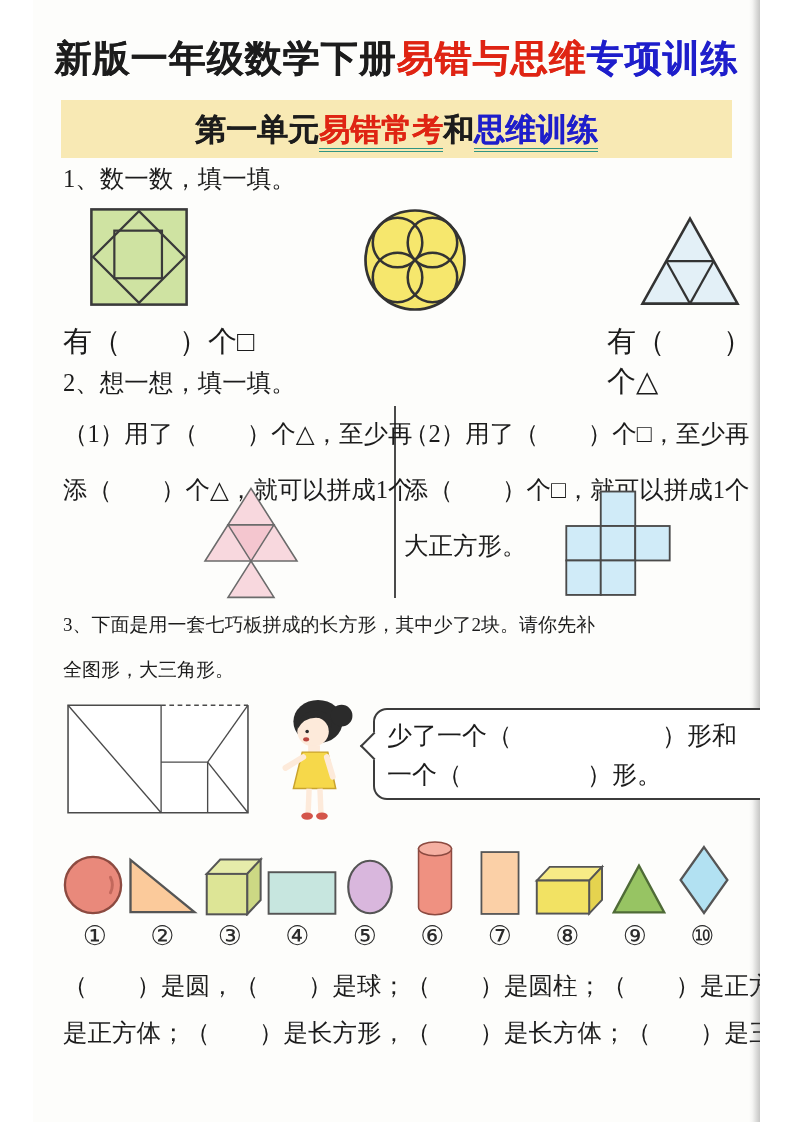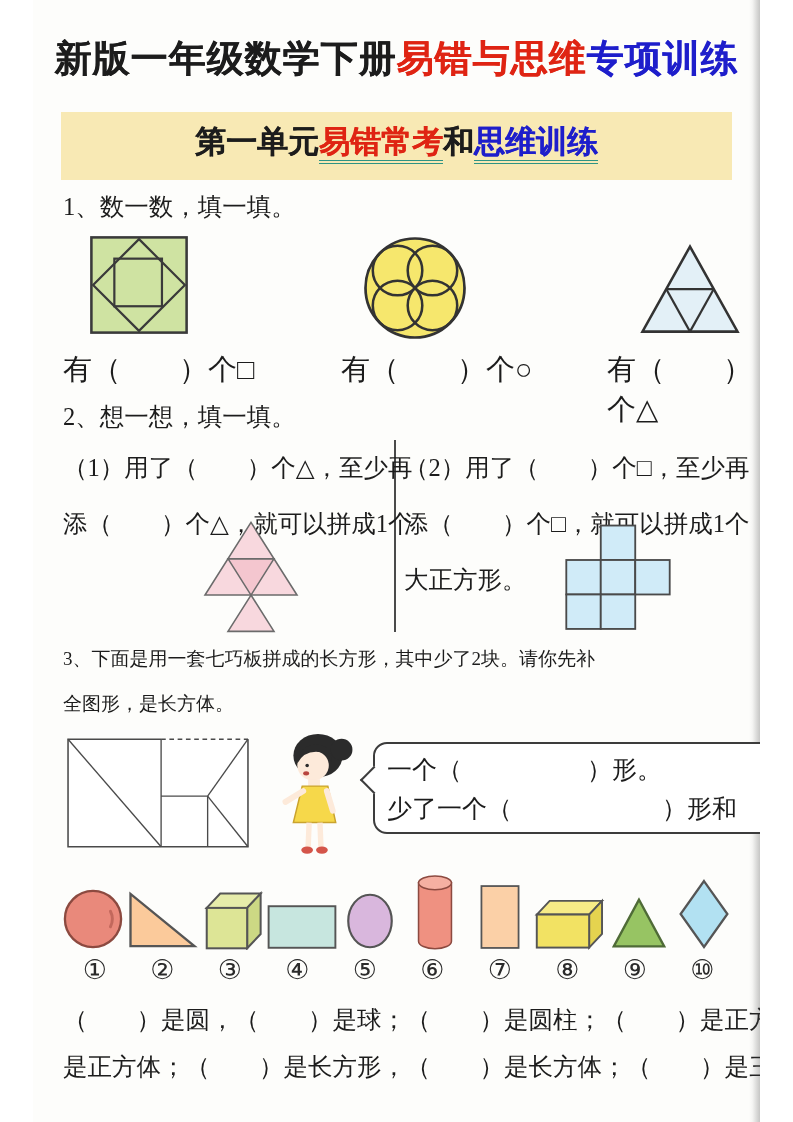--- a/index.html
+++ b/index.html
@@ -23,32 +23,32 @@
     margin:34px 20px 0 20px;
     text-align:center;
     font-size:37px;font-weight:900;
     letter-spacing:1px;
     white-space:nowrap;
     text-shadow:0.6px 0 currentColor;
   }
   .title .t-red{color:#df2413;text-shadow:0.6px 0 #df2413;}
   .title .t-blue{color:#1e1ecb;text-shadow:0.6px 0 #1e1ecb;}
   .banner{
-    margin:28px 28px 0 28px;
+    margin:16px 28px 0 28px;
     background:#f8e9b4;
-    padding:9px 0 17px 0;
+    padding:9px 0 7px 0;
     text-align:center;
     font-size:31px;font-weight:900;
     text-shadow:0.5px 0 currentColor;
   }
   .banner .u{padding-bottom:1px;border-bottom:4px double #2f9483;}
   .banner .t-red{color:#df2413;text-shadow:0.5px 0 #df2413;}
   .banner .t-blue{color:#1e1ecb;text-shadow:0.5px 0 #1e1ecb;}
   
-  .qtext{margin:10px 28px 0 30px;font-size:24.5px;line-height:34px;}
+  .qtext{margin:4px 28px 0 30px;font-size:24.5px;line-height:34px;}
   
   .q1-figs{position:relative;height:114px;margin-top:8px;}
   .q1-figs .f1{position:absolute;left:55px;top:2px;}
   .q1-figs .f2{position:absolute;left:328px;top:2px;}
   .q1-figs .f3{position:absolute;left:602px;top:10px;}
   .q1-labels{position:relative;height:40px;margin-top:4px;font-size:29px;}
   .q1-labels span{position:absolute;top:0;}
   .q1-labels .l1{left:30px;} .q1-labels .l2{left:308px;} .q1-labels .l3{left:574px;}
   
   .q2-cols{display:flex;margin-top:6px;height:192px;}
@@ -108,21 +108,20 @@
     <svg class="f3" width="110" height="96" viewBox="0 0 120 105">
       <polygon points="60,5 8,98 112,98" fill="#e3f0f7" stroke="#333" stroke-width="2.8"></polygon>
       <line x1="34" y1="51.5" x2="86" y2="51.5" stroke="#333" stroke-width="2.4"></line>
       <line x1="34" y1="51.5" x2="60" y2="98" stroke="#333" stroke-width="2.4"></line>
       <line x1="86" y1="51.5" x2="60" y2="98" stroke="#333" stroke-width="2.4"></line>
     </svg>
   </div>
 
   <div class="q1-labels">
     <span class="l1">有（　　）个□</span>
-    <span class="l2">有（　　）个○</span>
     <span class="l3">有（　　）个△</span>
   </div>
 
   <div class="qtext">2、想一想，填一填。</div>
 
   <div class="q2-cols">
     <div class="q2-left">
       <div class="q2-line">（1）用了（　　）个△，至少再</div>
       <div class="q2-line">添（　　）个△，就可以拼成1个</div>
       <svg class="q2-figL" width="100" height="115" viewBox="0 0 160 190">
@@ -141,21 +140,21 @@
         <rect x="3" y="47" width="45" height="45" fill="#d0ebf8" stroke="#4a4a4a" stroke-width="2.4"></rect>
         <rect x="48" y="47" width="45" height="45" fill="#d0ebf8" stroke="#4a4a4a" stroke-width="2.4"></rect>
         <rect x="93" y="47" width="45" height="45" fill="#d0ebf8" stroke="#4a4a4a" stroke-width="2.4"></rect>
         <rect x="3" y="92" width="45" height="45" fill="#d0ebf8" stroke="#4a4a4a" stroke-width="2.4"></rect>
         <rect x="48" y="92" width="45" height="45" fill="#d0ebf8" stroke="#4a4a4a" stroke-width="2.4"></rect>
       </svg>
     </div>
   </div>
 
   <div class="q3-line">3、下面是用一套七巧板拼成的长方形，其中少了2块。请你先补</div>
-  <div class="q3-line">全图形，是长方体。</div>
+  <div class="q3-line">全图形，大三角形。</div>
 
   <div class="q3-row">
     <svg class="q3-tangram" width="182" height="110" viewBox="0 0 352 212">
       <rect x="2" y="2" width="348" height="208" fill="#ffffff" stroke="none"></rect>
       <path d="M182,2 L2,2 L2,210 L350,210 L350,2" fill="none" stroke="#4a4a4a" stroke-width="3"></path>
       <line x1="182" y1="2" x2="350" y2="2" stroke="#4a4a4a" stroke-width="3" stroke-dasharray="9 7"></line>
       <line x1="2" y1="2" x2="182" y2="210" stroke="#4a4a4a" stroke-width="2.6"></line>
       <line x1="182" y1="2" x2="182" y2="210" stroke="#4a4a4a" stroke-width="2.6"></line>
       <line x1="350" y1="2" x2="272" y2="112" stroke="#4a4a4a" stroke-width="2.6"></line>
       <line x1="182" y1="112" x2="272" y2="112" stroke="#4a4a4a" stroke-width="2.6"></line>
@@ -174,22 +173,22 @@
       <polygon points="30,57 56,57 64,94 21,94" fill="#f6d84a" stroke="#caa32e" stroke-width="1.5"></polygon>
       <line x1="31" y1="62" x2="13" y2="73" stroke="#fdeada" stroke-width="6" stroke-linecap="round"></line>
       <line x1="55" y1="62" x2="61" y2="82" stroke="#fdeada" stroke-width="6" stroke-linecap="round"></line>
       <line x1="37" y1="94" x2="36" y2="119" stroke="#fdeada" stroke-width="5.5"></line>
       <line x1="48" y1="94" x2="49" y2="119" stroke="#fdeada" stroke-width="5.5"></line>
       <ellipse cx="35" cy="122" rx="6" ry="3.6" fill="#d4554a"></ellipse>
       <ellipse cx="50" cy="122" rx="6" ry="3.6" fill="#d4554a"></ellipse>
     </svg>
 
     <div class="bubble">
+      <div>少了一个（　　　　　　）形和</div>
       <div>一个（　　　　　）形。</div>
-      <div>少了一个（　　　　　　）形和</div>
     </div>
   </div>
 
 
   <div class="q4-shapes">
     <div class="q4-cell">
       <svg width="62" height="62" viewBox="0 0 64 64">
         <circle cx="32" cy="32" r="29" fill="#e9897b" stroke="#8c4a40" stroke-width="2.4"></circle>
         <path d="M50,24 Q54,32 50,40" fill="none" stroke="#c2685c" stroke-width="3" stroke-linecap="round"></path>
       </svg>

